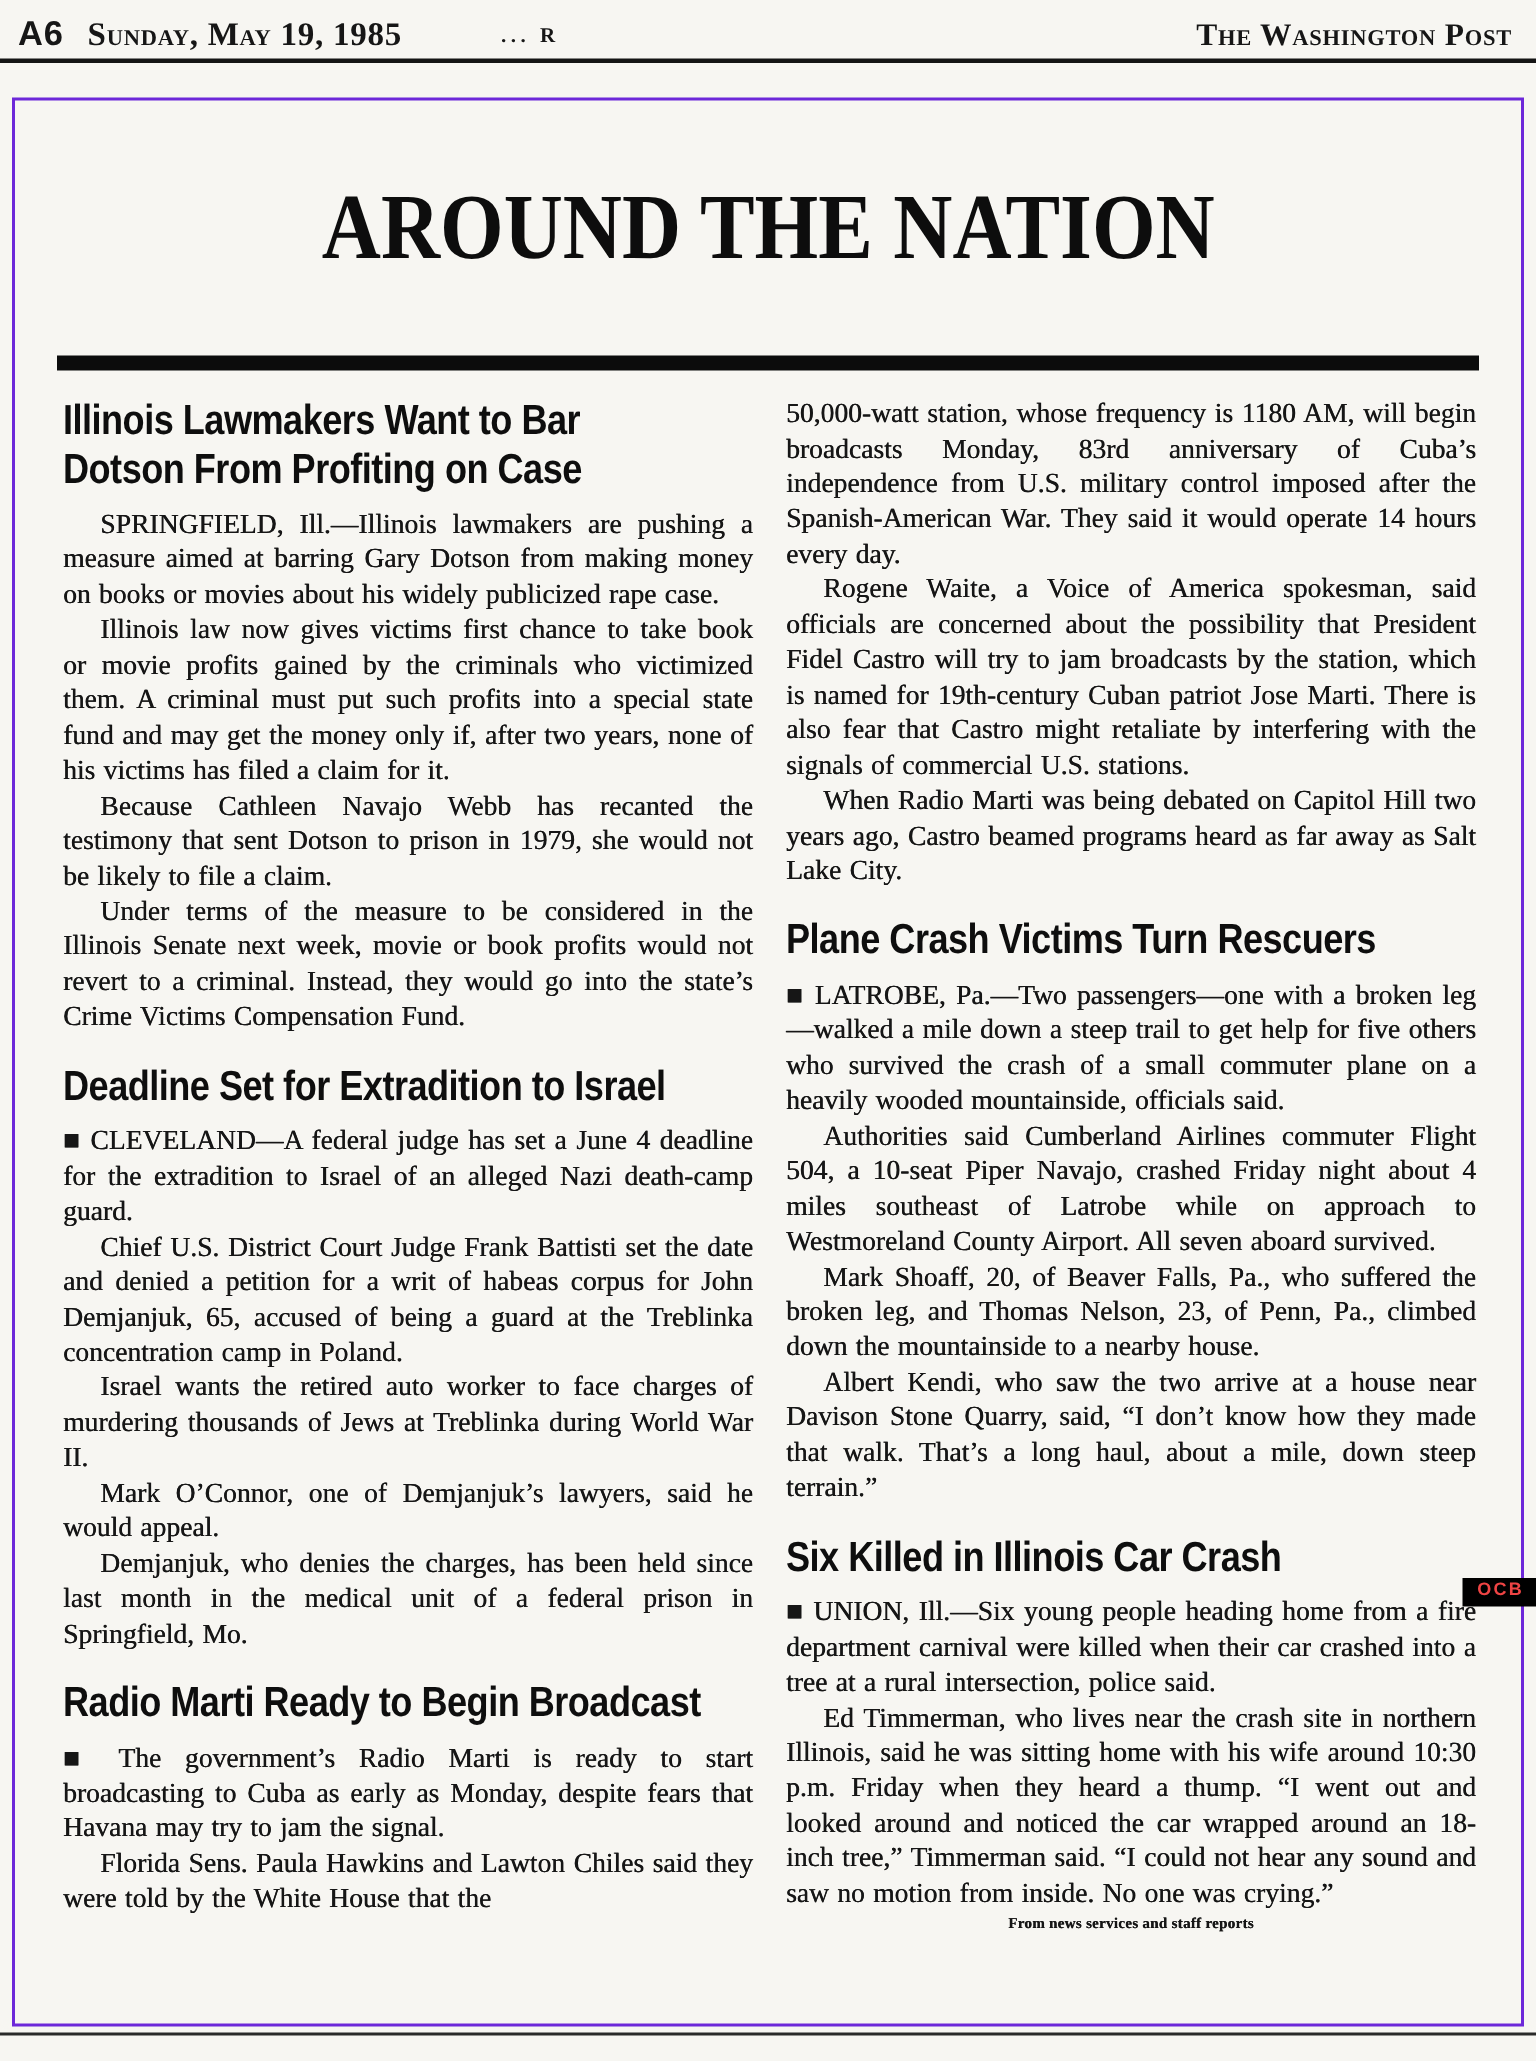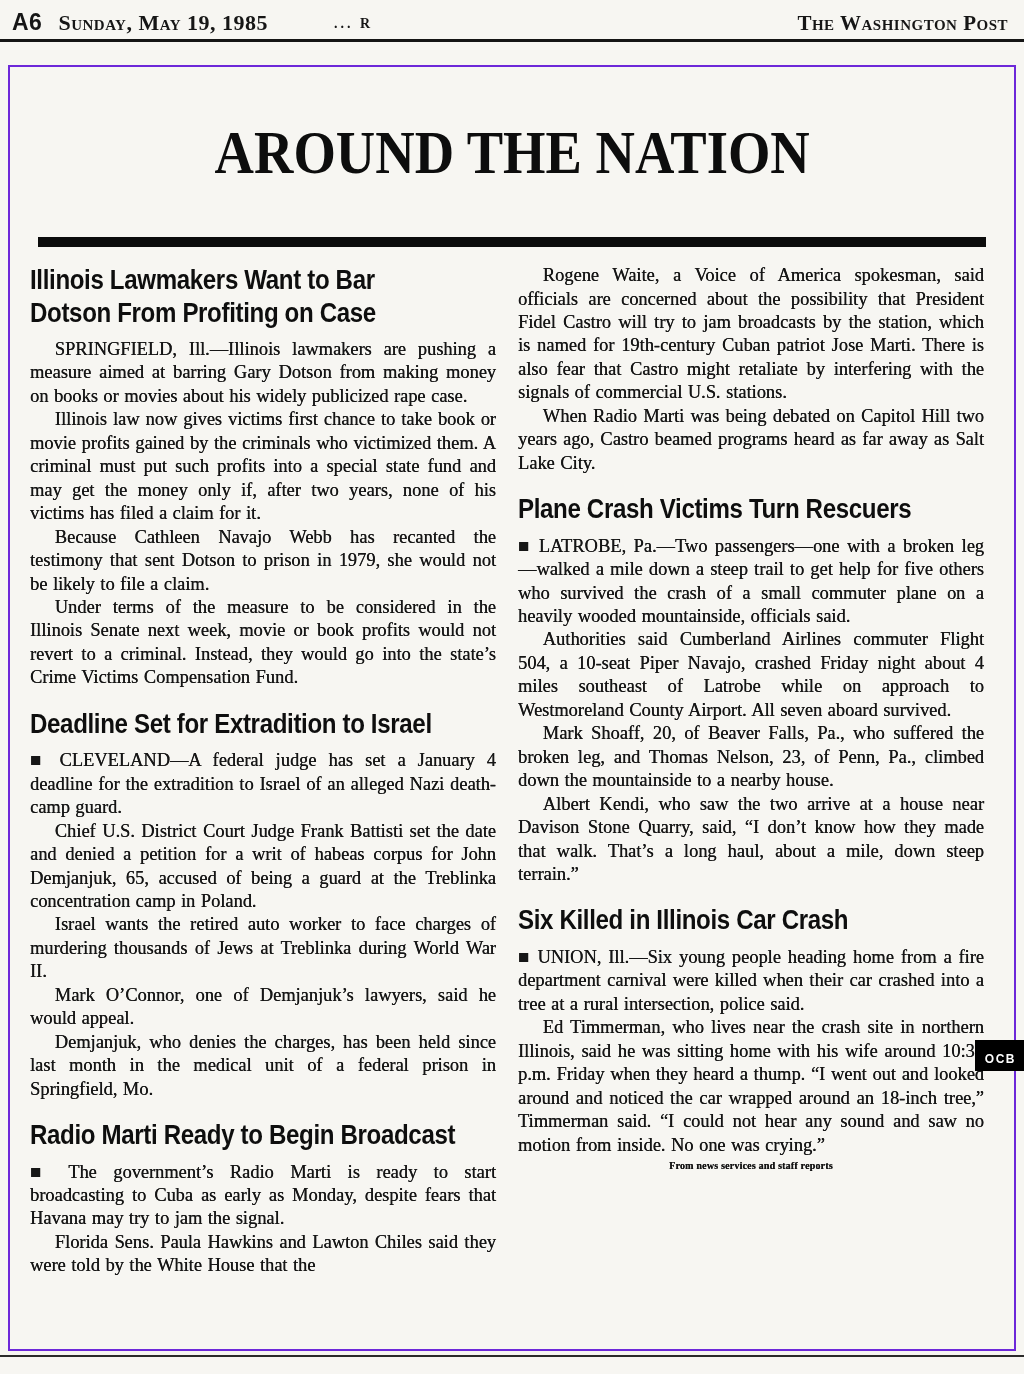--- a/index.html
+++ b/index.html
@@ -57,21 +57,21 @@
     white-space: nowrap;
   }
   .title-rule {
     height: 10px; background: #0c0c0c;
     margin: 13px auto 0 auto; width: calc(100% - 56px);
   }
 
   
   .columns {
     display: flex; gap: 22px;
-    padding: 15px 30px 0 20px;
+    padding: 15px 30px 0 32px;
   }
   .column { flex: 1; min-width: 0; }
   .column > :first-child { margin-top: 2px; }
 
   .story-head { margin: 18px 0 9px 0; }
   .hl {
     font-family: "Liberation Sans", sans-serif;
     font-weight: bold; font-size: 28px; line-height: 1.16;
     letter-spacing: -0.4px; color: #0e0e0e;
     white-space: nowrap;
@@ -89,24 +89,24 @@
     margin: 3px 0 0 0;
     font-size: 10px; font-weight: bold;
     text-align: center; letter-spacing: 0.2px;
     text-shadow: 0.2px 0 0 currentColor;
   }
 
   
   .bottom-line { height: 2px; background: #2a2a2a; margin-top: 4px; }
   .ocb-badge {
     position: absolute; right: 0; bottom: 1px;
-    background: #000; color: #ffffff;
+    background: #000; color: #ef4444;
     font-family: "Liberation Sans", sans-serif;
     font-weight: bold; font-size: 12px; letter-spacing: 1.5px;
-    padding: 12px 8px 5px 10px;
+    padding: 0 8px 5px 10px;
   }
 </style>
 </head>
 <body>
 
 <div class="page">
 
   <header class="masthead">
     <div class="mast-left">
       <span class="page-label">A6</span>
@@ -129,32 +129,33 @@
             <div class="hl">Illinois Lawmakers Want to Bar</div>
             <div class="hl">Dotson From Profiting on Case</div>
           </h2>
           <p class="story-para">SPRINGFIELD, Ill.—Illinois lawmakers are pushing a measure aimed at barring Gary Dotson from making money on books or movies about his widely publicized rape case.</p>
           <p class="story-para">Illinois law now gives victims first chance to take book or movie profits gained by the criminals who victimized them. A criminal must put such profits into a special state fund and may get the money only if, after two years, none of his victims has filed a claim for it.</p>
           <p class="story-para">Because Cathleen Navajo Webb has recanted the testimony that sent Dotson to prison in 1979, she would not be likely to file a claim.</p>
           <p class="story-para">Under terms of the measure to be considered in the Illinois Senate next week, movie or book profits would not revert to a criminal. Instead, they would go into the state’s Crime Victims Compensation Fund.</p>
           <h2 class="story-head">
             <div class="hl">Deadline Set for Extradition to Israel</div>
           </h2>
-          <p class="story-para bullet">■ CLEVELAND—A federal judge has set a January 4 deadline for the extradition to Israel of an alleged Nazi death-camp guard.</p>
+          <p class="story-para bullet">■ CLEVELAND—A federal judge has set a June 4 deadline for the extradition to Israel of an alleged Nazi death-camp guard.</p>
           <p class="story-para">Chief U.S. District Court Judge Frank Battisti set the date and denied a petition for a writ of habeas corpus for John Demjanjuk, 65, accused of being a guard at the Treblinka concentration camp in Poland.</p>
           <p class="story-para">Israel wants the retired auto worker to face charges of murdering thousands of Jews at Treblinka during World War II.</p>
           <p class="story-para">Mark O’Connor, one of Demjanjuk’s lawyers, said he would appeal.</p>
           <p class="story-para">Demjanjuk, who denies the charges, has been held since last month in the medical unit of a federal prison in Springfield, Mo.</p>
           <h2 class="story-head">
             <div class="hl">Radio Marti Ready to Begin Broadcast</div>
           </h2>
           <p class="story-para bullet">■ The government’s Radio Marti is ready to start broadcasting to Cuba as early as Monday, despite fears that Havana may try to jam the signal.</p>
           <p class="story-para">Florida Sens. Paula Hawkins and Lawton Chiles said they were told by the White House that the</p>
         </div>
       <div class="column" id="col-right">
+          <p class="story-para no-indent">50,000-watt station, whose frequency is 1180 AM, will begin broadcasts Monday, 83rd anniversary of Cuba’s independence from U.S. military control imposed after the Spanish-American War. They said it would operate 14 hours every day.</p>
           <p class="story-para">Rogene Waite, a Voice of America spokesman, said officials are concerned about the possibility that President Fidel Castro will try to jam broadcasts by the station, which is named for 19th-century Cuban patriot Jose Marti. There is also fear that Castro might retaliate by interfering with the signals of commercial U.S. stations.</p>
           <p class="story-para">When Radio Marti was being debated on Capitol Hill two years ago, Castro beamed programs heard as far away as Salt Lake City.</p>
           <h2 class="story-head">
             <div class="hl">Plane Crash Victims Turn Rescuers</div>
           </h2>
           <p class="story-para bullet">■ LATROBE, Pa.—Two passengers—one with a broken leg—walked a mile down a steep trail to get help for five others who survived the crash of a small commuter plane on a heavily wooded mountainside, officials said.</p>
           <p class="story-para">Authorities said Cumberland Airlines commuter Flight 504, a 10-seat Piper Navajo, crashed Friday night about 4 miles southeast of Latrobe while on approach to Westmoreland County Airport. All seven aboard survived.</p>
           <p class="story-para">Mark Shoaff, 20, of Beaver Falls, Pa., who suffered the broken leg, and Thomas Nelson, 23, of Penn, Pa., climbed down the mountainside to a nearby house.</p>
           <p class="story-para">Albert Kendi, who saw the two arrive at a house near Davison Stone Quarry, said, “I don’t know how they made that walk. That’s a long haul, about a mile, down steep terrain.”</p>
           <h2 class="story-head">

